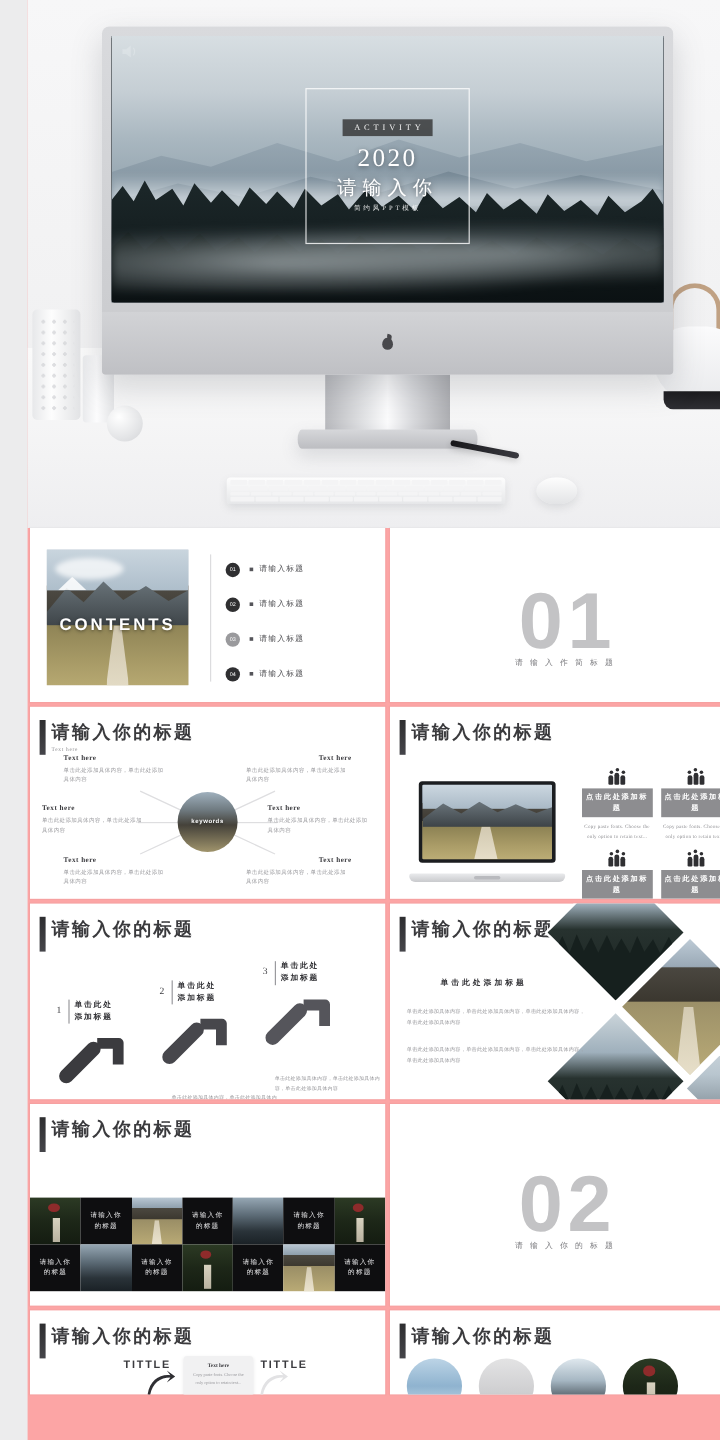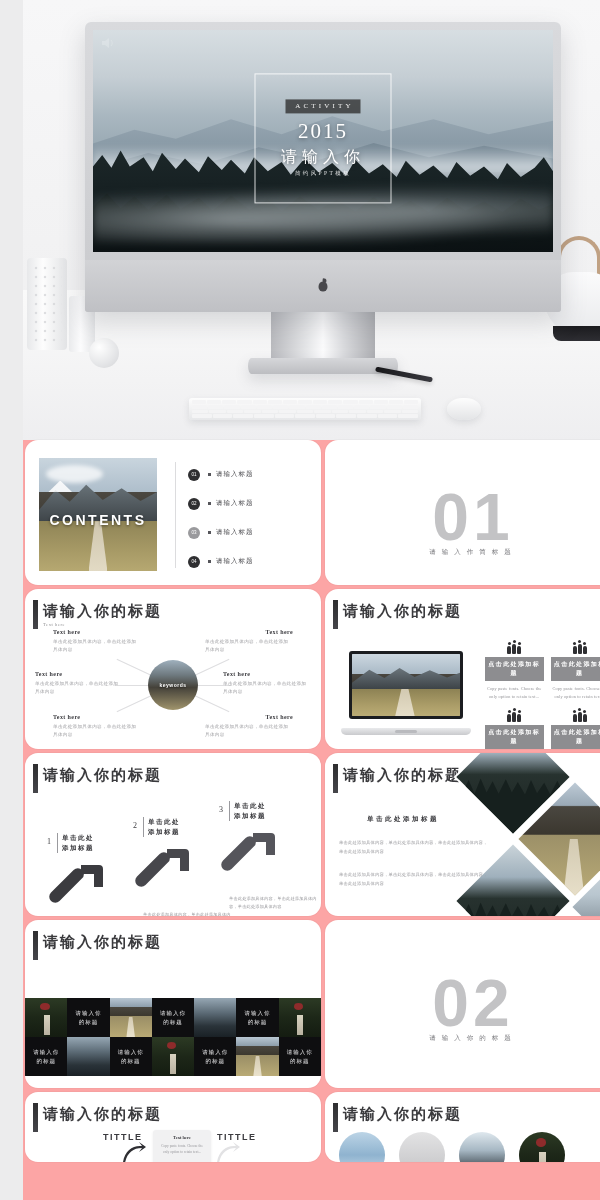--- a/index.html
+++ b/index.html
@@ -138,21 +138,20 @@
     background:linear-gradient(180deg,#1b1b1e,#2e2e33); border-radius:0 0 8px 8px; }
   .teapot-handle { position:absolute; right:22px; top:236px; width:44px; height:40px;
     border:4px solid #c0a183; border-bottom:none; border-radius:22px 22px 0 0; }
 
   
   .grid { position:relative; width:600px; padding:0; }
   .row { display:flex; gap:4px; padding:0 2px; margin-bottom:4px; }
   .slide {
     position:relative; width:296px; background:#fff; overflow:hidden;
     box-shadow:0 0 0 1px rgba(0,0,0,.025);
-    border-radius:13px;
   }
   .slide.h-contents { height:145px; }
   .slide.h-std { height:160px; }
   .slide.h-med { height:163px; }
   .slide.h-tall { height:168px; }
   .slide.h-cut { height:70px; }
 
   .s-title { position:absolute; left:18px; top:14px; display:flex; align-items:flex-start; }
   .s-title .bar { position:absolute; left:-10px; top:-3px; width:5px; height:29px;
     background:linear-gradient(180deg,#2e2e30,#45454a); }
@@ -347,21 +346,21 @@
           <div class="forest2"></div>
           <div class="fog-low"></div>
 
           <svg class="corner-mark" viewBox="0 0 16 14">
             <path d="M1 5h3l4-3v10l-4-3H1z" fill="rgba(230,235,238,.8)"></path>
             <path d="M10 4c1.6 1.2 1.6 4.8 0 6" stroke="rgba(230,235,238,.8)" stroke-width="1" fill="none"></path>
           </svg>
 
           <div class="title-frame">
             <div class="activity-tag">ACTIVITY</div>
-            <div class="year">2015</div>
+            <div class="year">2020</div>
             <div class="cn-title">请输入你</div>
             <div class="cn-sub">简约风PPT模板</div>
           </div>
         </div>
       </div>
       <div class="imac-chin">
         <div class="apple-logo"></div>
       </div>
     </div>
 

